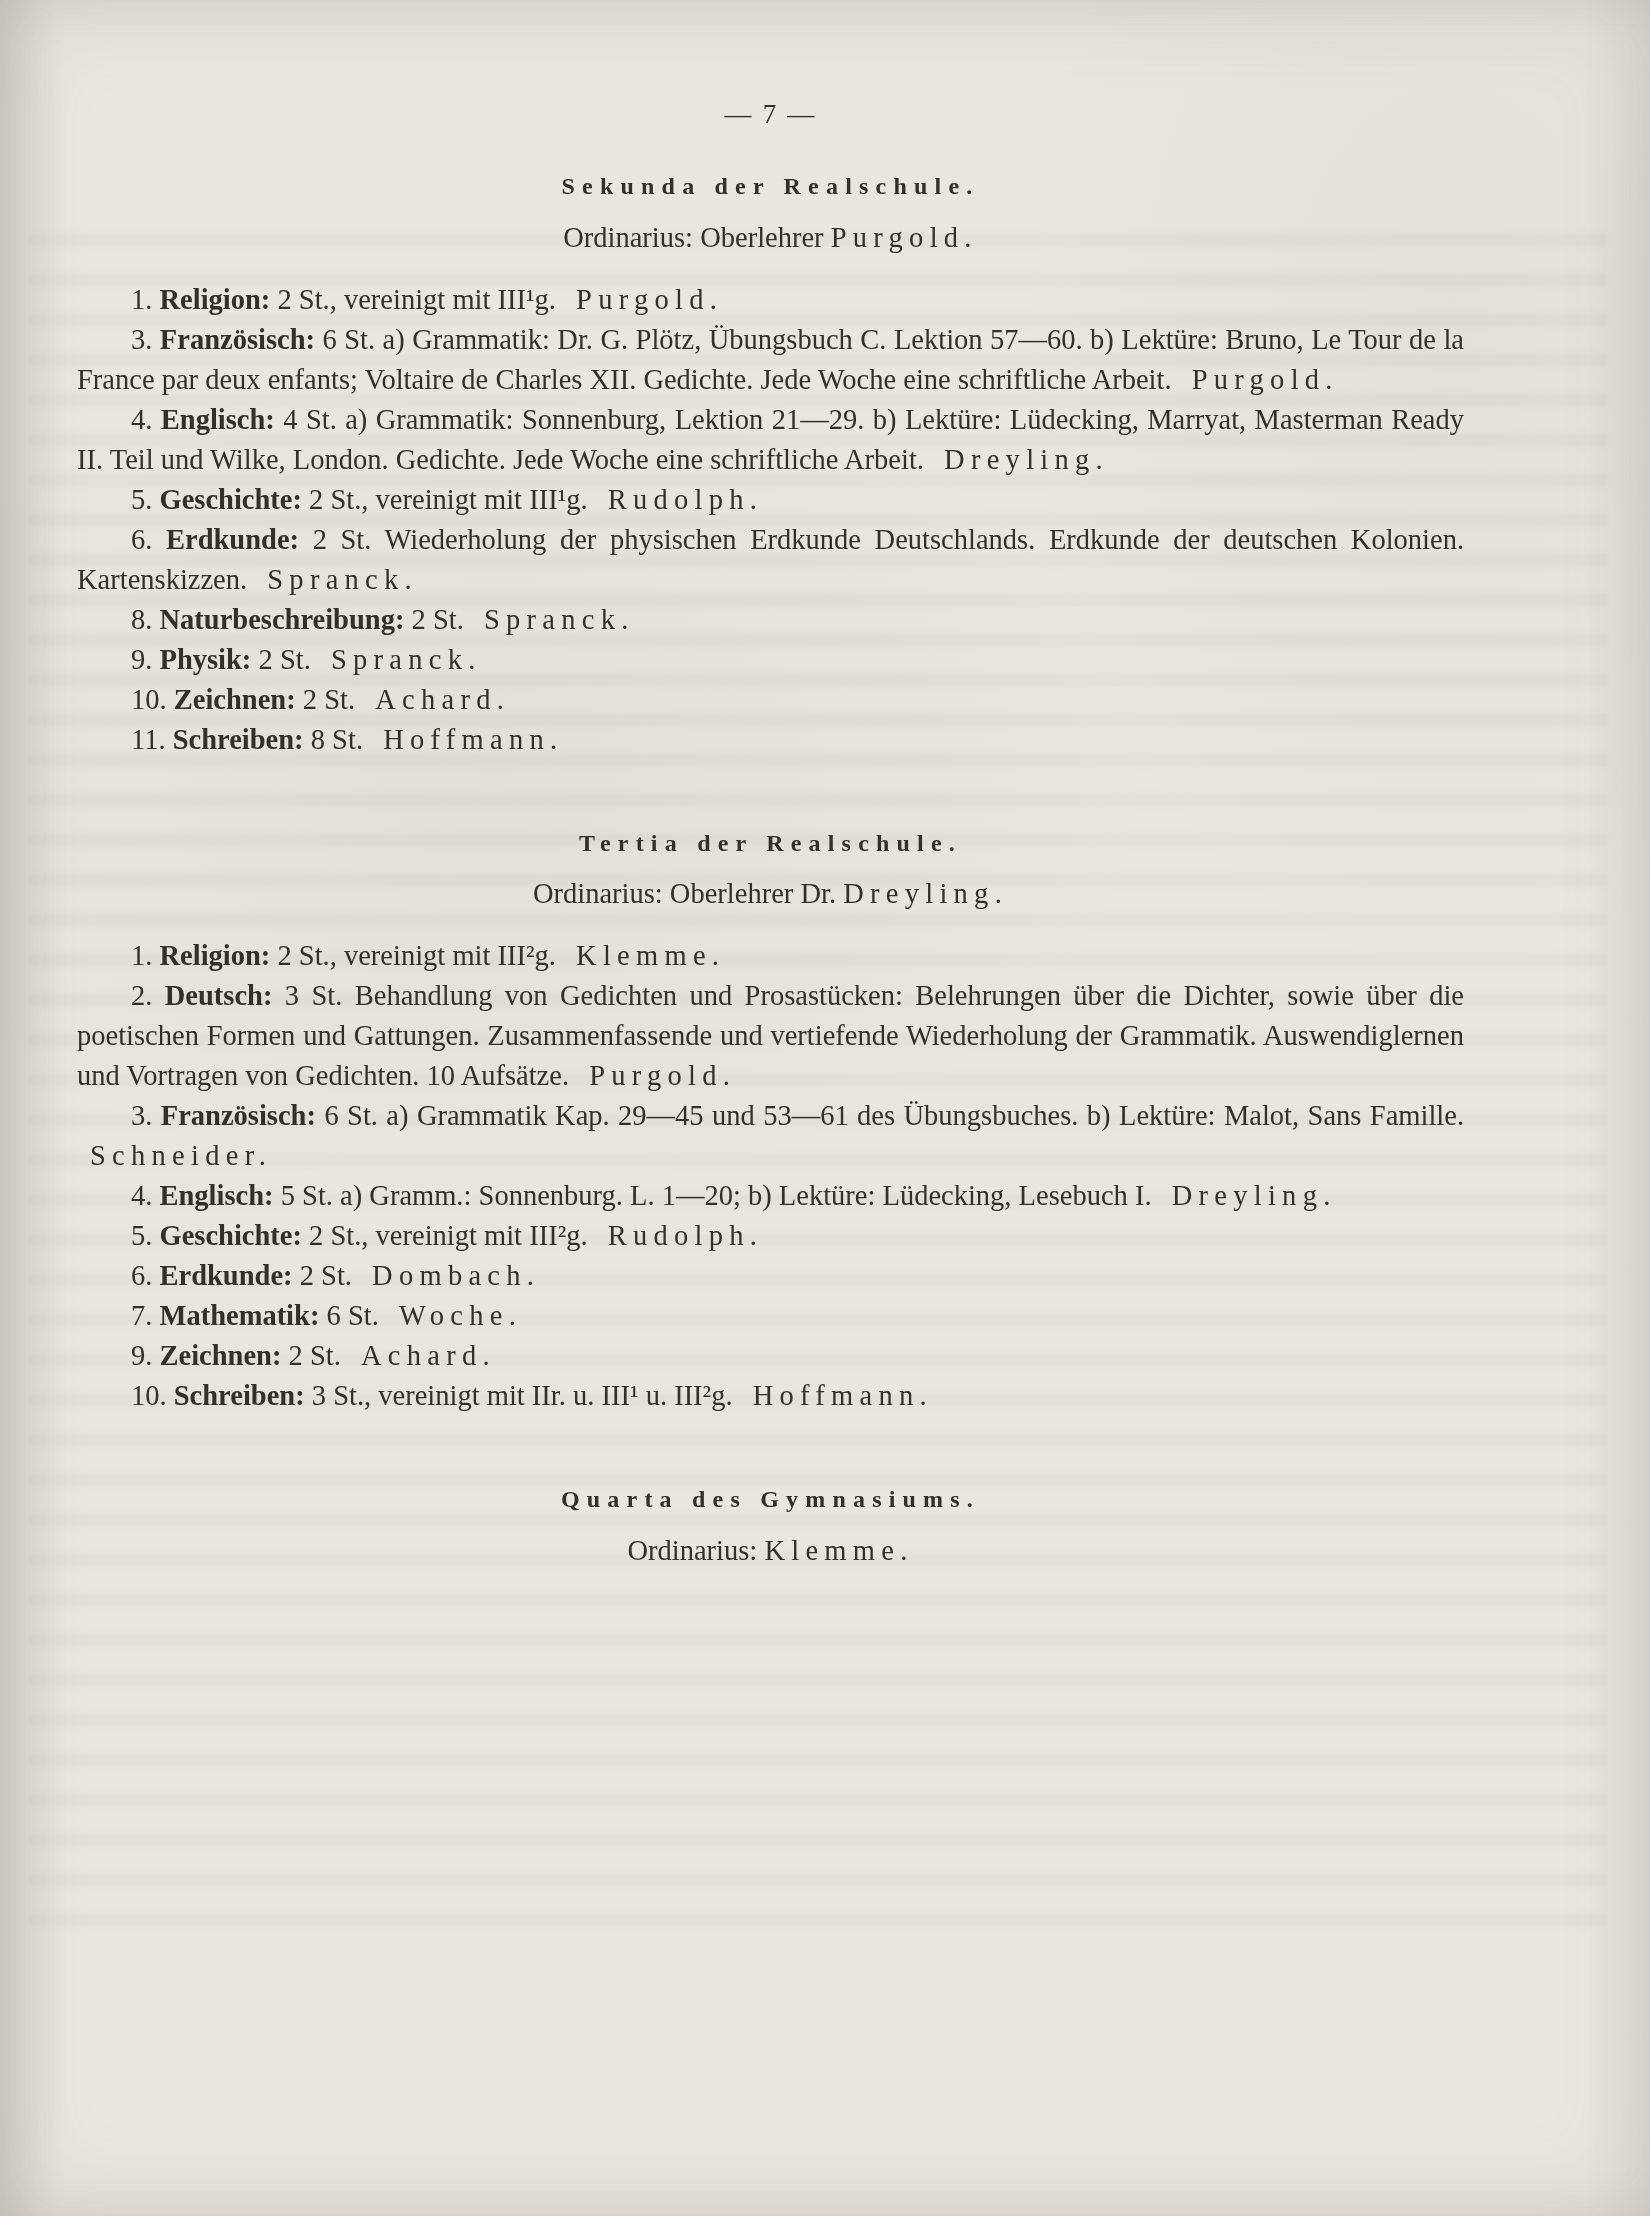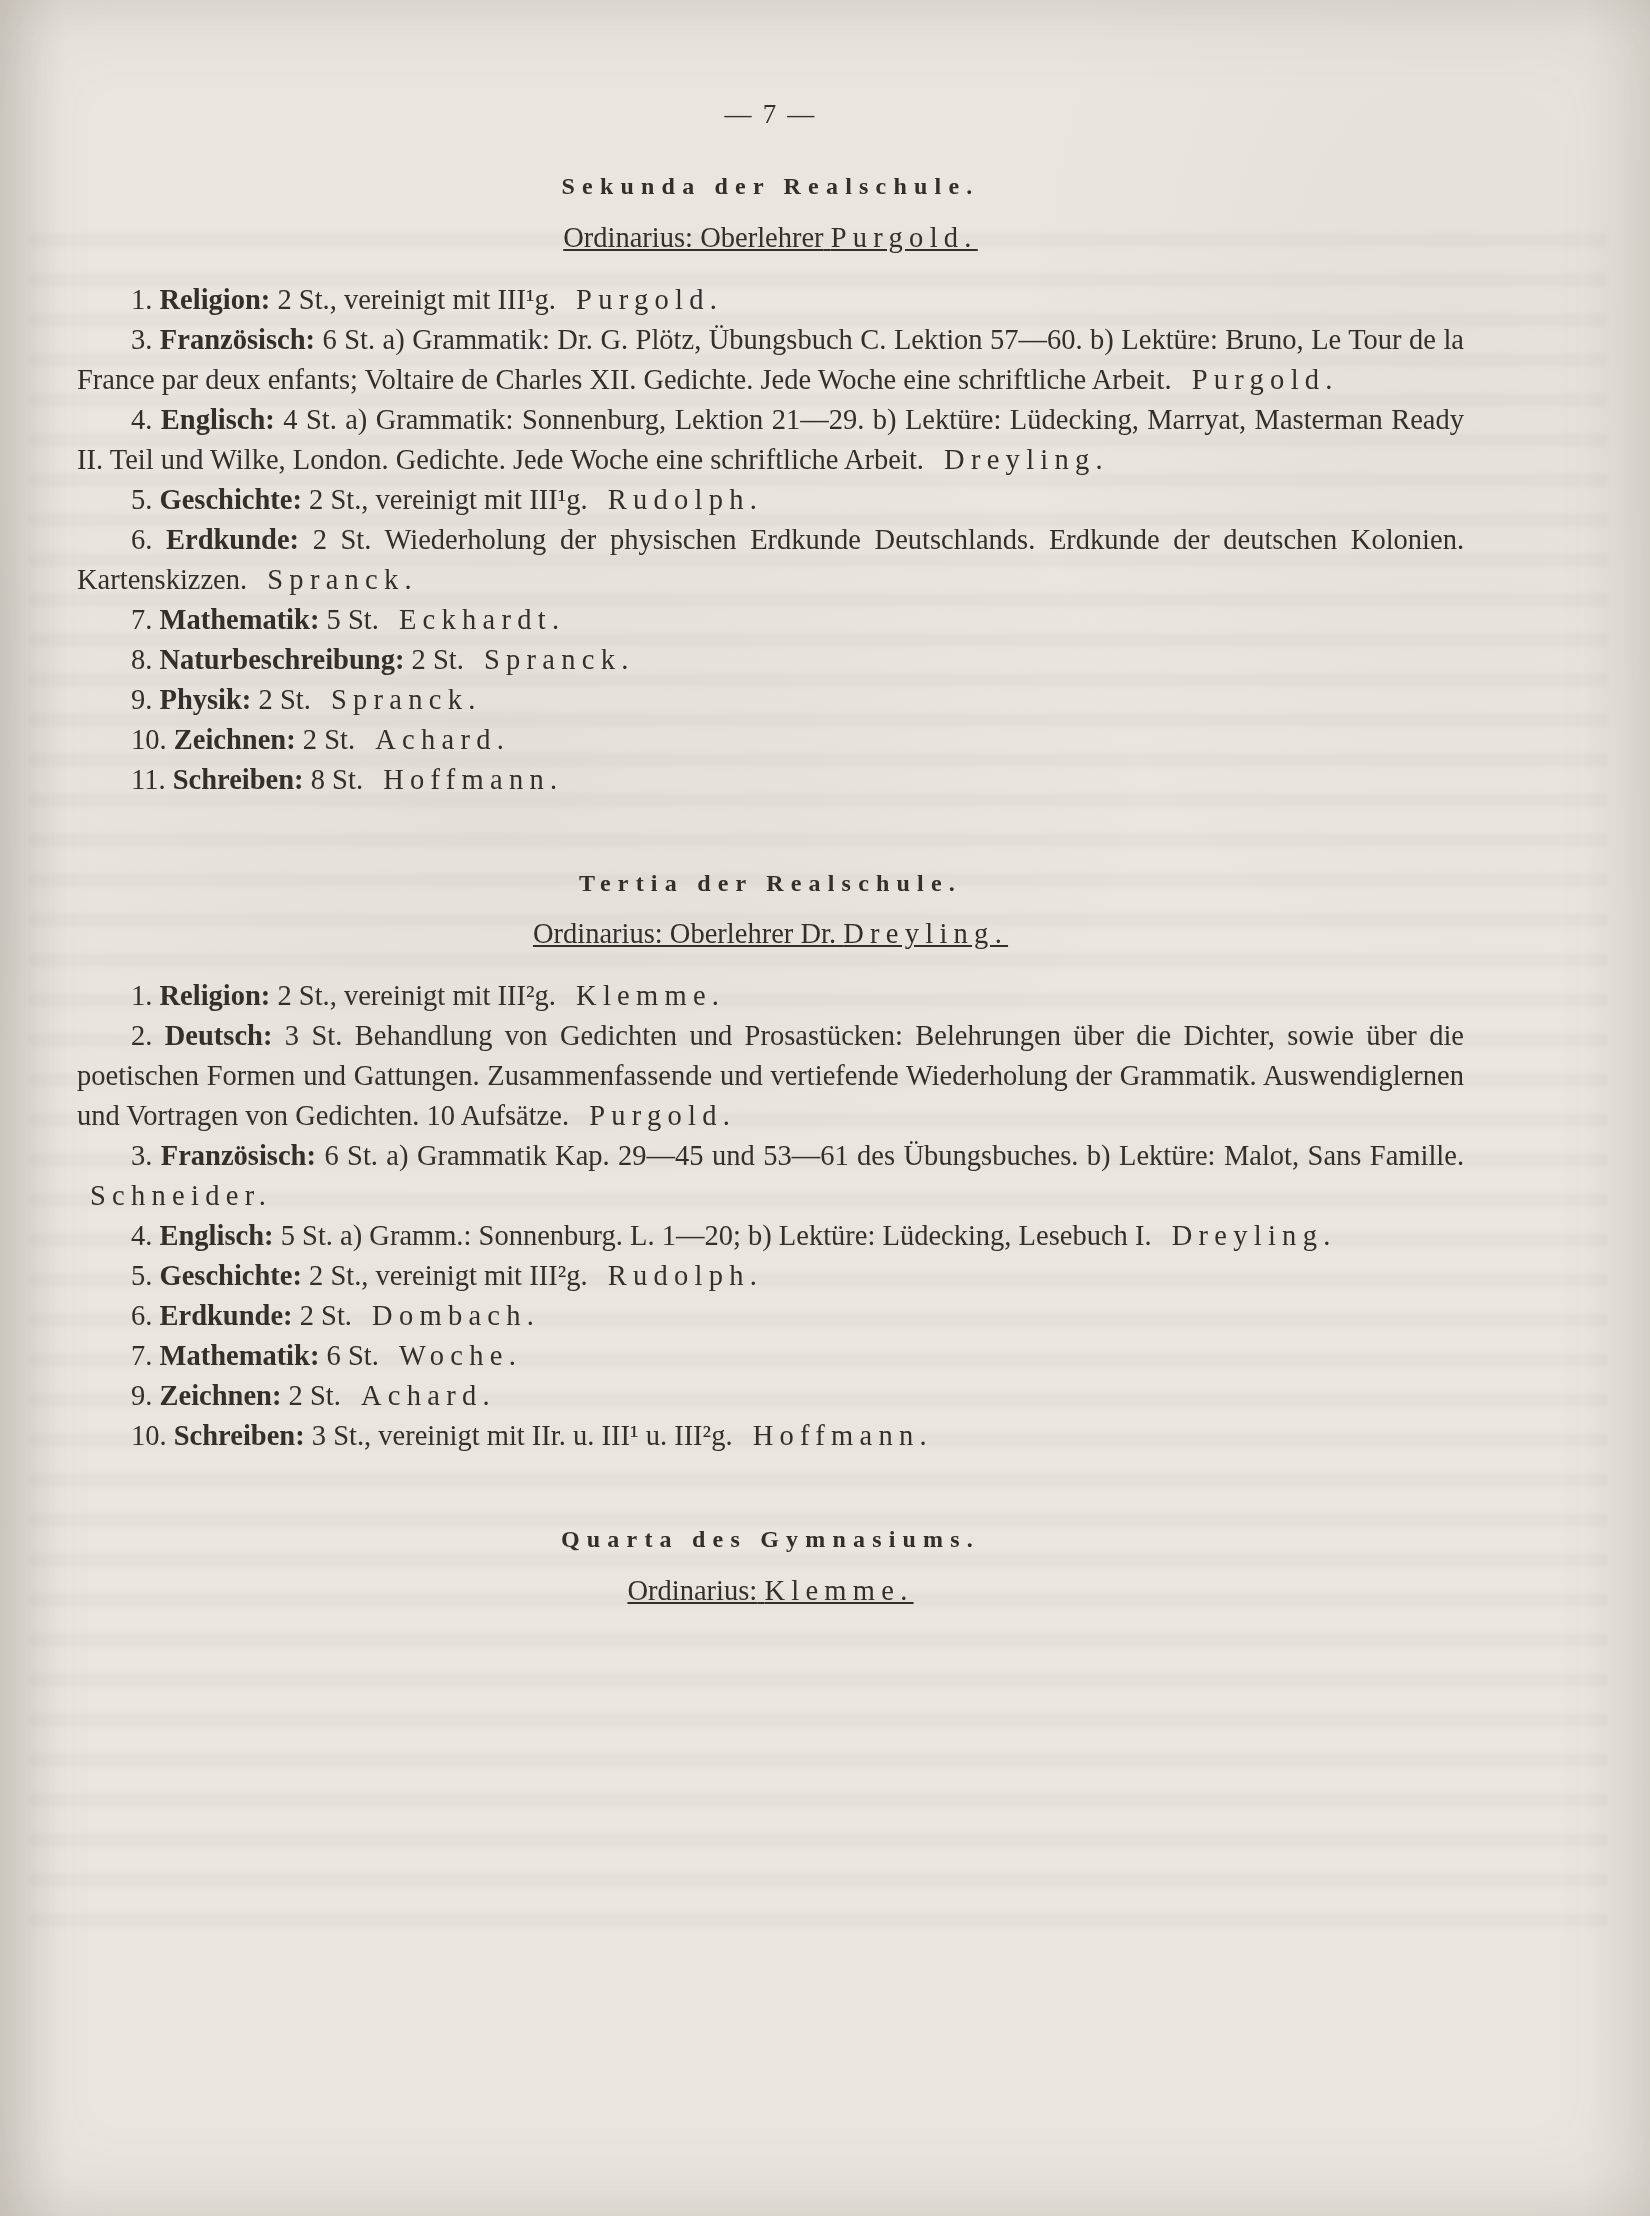--- a/index.html
+++ b/index.html
@@ -61,21 +61,20 @@
     font-weight: bold;
     letter-spacing: 0.30em;
     margin: 63px 0 11.7px 0;
   }
   .section:first-of-type .section-title {
     margin-top: 32px;
   }
   .ordinarius {
     text-align: center;
     margin: 0 0 22px 0;
-    text-decoration: underline;
   }
   .items { margin: 16px; }
   .item {
     margin: 0;
     text-indent: 54px;
     text-align: justify;
   }
   .subject { font-weight: bold; }
   .sperr { letter-spacing: 0.22em; }
   .teacher { padding-left: 13px; white-space: nowrap; }
@@ -127,26 +126,20 @@
             <span class="teacher sperr">Rudolph.</span>
           </p>
 
           <p class="item">
             <span class="num">6.</span>
             <span class="subject">Erdkunde:</span>
             <span class="body-text">2 St. Wiederholung der physischen Erdkunde Deutschlands. Erdkunde der deutschen Kolonien. Kartenskizzen.</span>
             <span class="teacher sperr">Spranck.</span>
           </p>
 
-          <p class="item">
-            <span class="num">7.</span>
-            <span class="subject">Mathematik:</span>
-            <span class="body-text">5 St.</span>
-            <span class="teacher sperr">Eckhardt.</span>
-          </p>
 
           <p class="item">
             <span class="num">8.</span>
             <span class="subject">Naturbeschreibung:</span>
             <span class="body-text">2 St.</span>
             <span class="teacher sperr">Spranck.</span>
           </p>
 
           <p class="item">
             <span class="num">9.</span>

